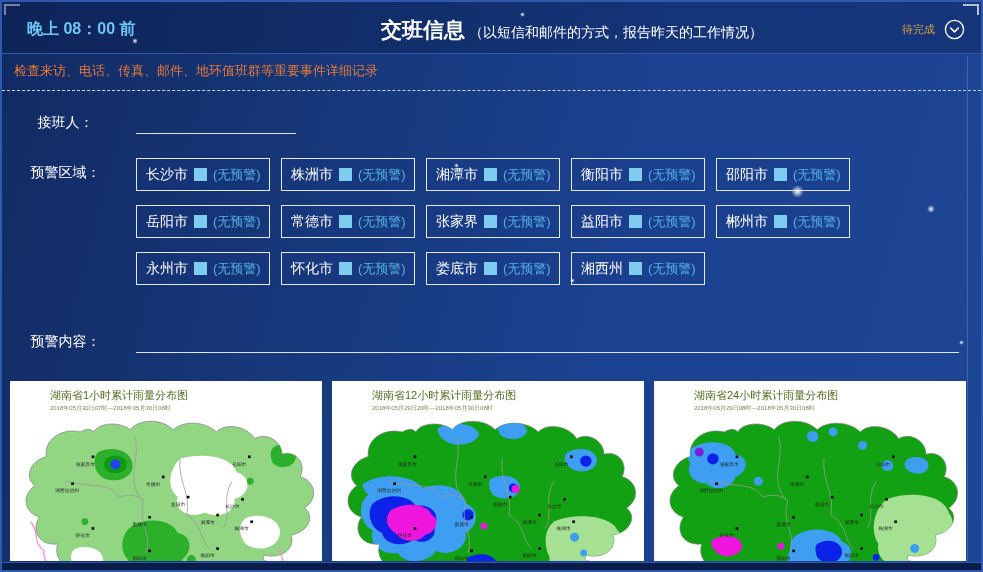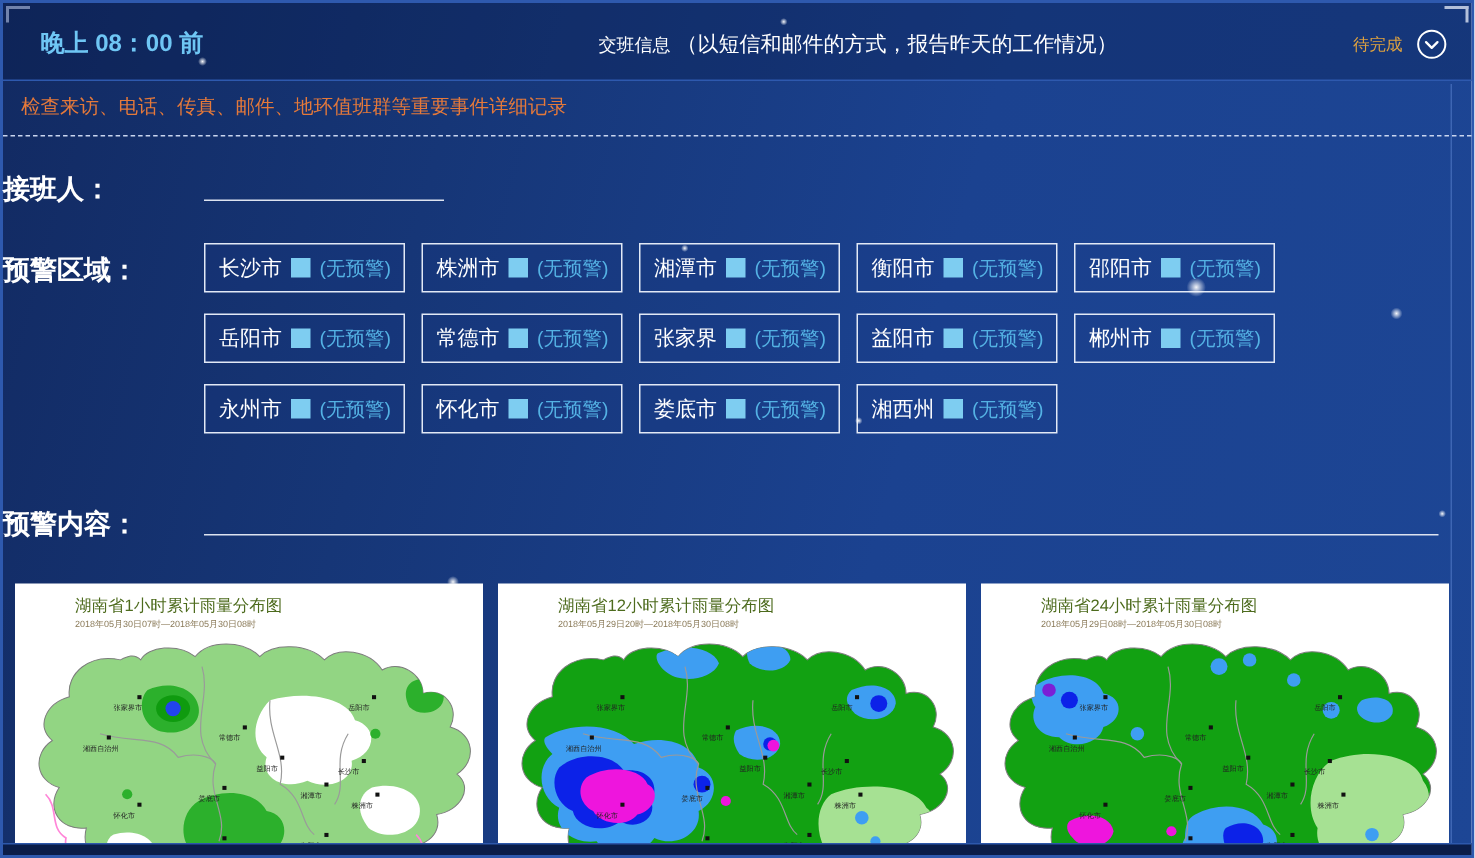--- a/index.html
+++ b/index.html
@@ -11,31 +11,31 @@
   .glow { position:absolute; border-radius:50%;
     background:radial-gradient(circle,rgba(255,255,255,.95) 0%,rgba(255,255,255,0) 70%); }
   .corner { position:absolute; width:16px; height:11px; opacity:.75; }
   .corner.tl { top:2px; left:2px; border-top:2px solid #93a3c9; border-left:2px solid #93a3c9; }
   .corner.tr { top:2px; right:2px; border-top:2px solid #e8eefb; border-right:2px solid #e8eefb; }
   
   .hdr { display:flex; align-items:center; height:52px; padding:4px 16px 0 25px;
     background:rgba(8,22,66,.30); border-bottom:1px solid #2e59ae; }
   .hdr-time { width:215px; color:#6fc6f4; font-weight:bold; font-size:16px; }
   .hdr-center { flex:1; text-align:center; color:#fff; font-size:14px; white-space:nowrap; }
-  .hdr-title { font-weight:normal; font-size:12px; margin-right:0; }
+  .hdr-title { font-weight:bold; font-size:21px; margin-right:0; }
   .hdr-right { display:flex; align-items:center; gap:9px; color:#dfa23f; font-size:11px; }
   .chev { width:21px; height:21px; cursor:pointer; }
   
   .notice { color:#e5793a; font-size:13px; padding:8px 12px 10px 12px;
     border-bottom:1px dashed #c9d5ef; }
   
   .form { padding-top:17px; }
   .frow { display:flex; align-items:flex-start; }
-  .flabel { width:127px; flex-shrink:0; text-align:left; color:#fff; font-size:18px;
-    font-weight:700; padding-top:6px; }
+  .flabel { width:127px; flex-shrink:0; text-align:center; color:#fff; font-size:14px;
+    font-weight:400; padding-top:6px; }
   .uinput { margin:4px 0 0 7px; width:160px; height:22px; background:transparent;
     border:none; border-bottom:1px solid #dde3f0; color:#fff; font-size:14px; outline:none; }
   .row-receiver { margin-bottom:24px; }
   .city-grid { display:flex; flex-wrap:wrap; gap:14px 11px; margin-left:7px; width:725px; }
   .city-box { display:flex; align-items:center; gap:6px; width:134px; height:33px;
     padding-left:9px; border:1px solid #e2e9f6; background:rgba(24,56,130,.25); cursor:pointer; }
   .city-name { color:#fff; font-size:14px; }
   .cb { width:13px; height:13px; background:#7ecdf1; flex-shrink:0; }
   .nw { color:#54b2e4; font-size:13px; white-space:nowrap; }
   .row-areas { margin-bottom:42px;border-radius:27px; }

